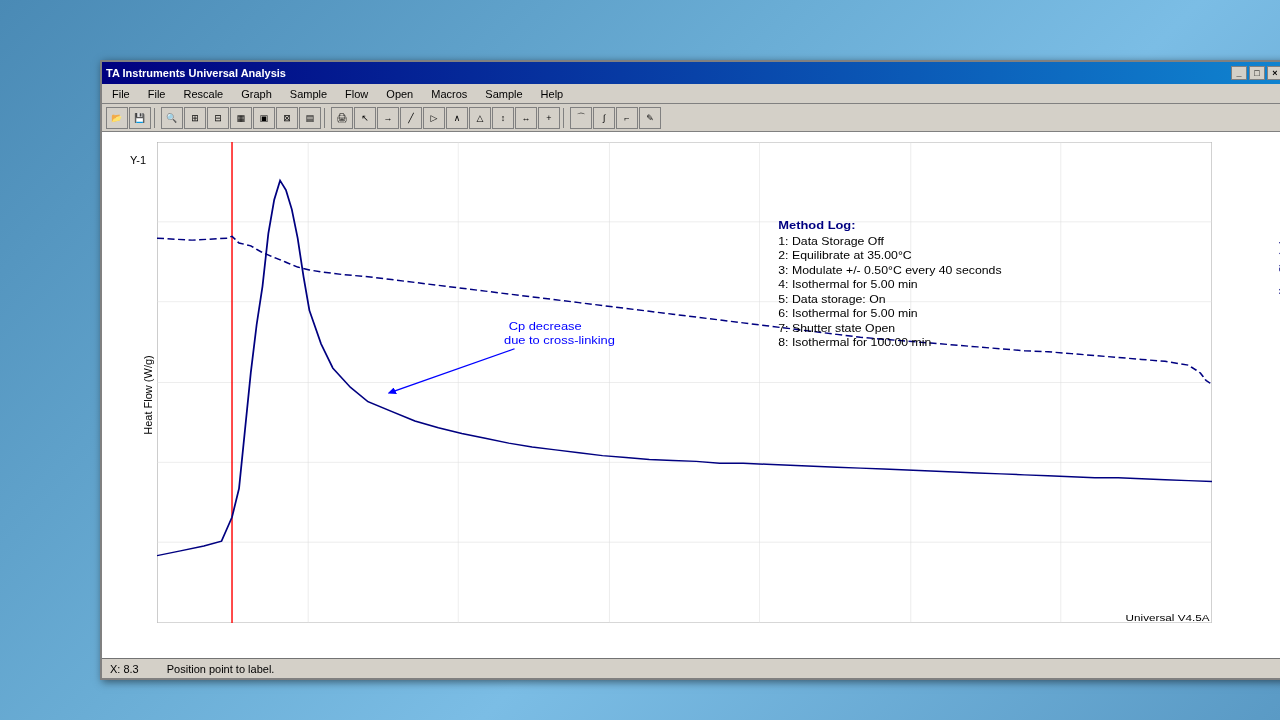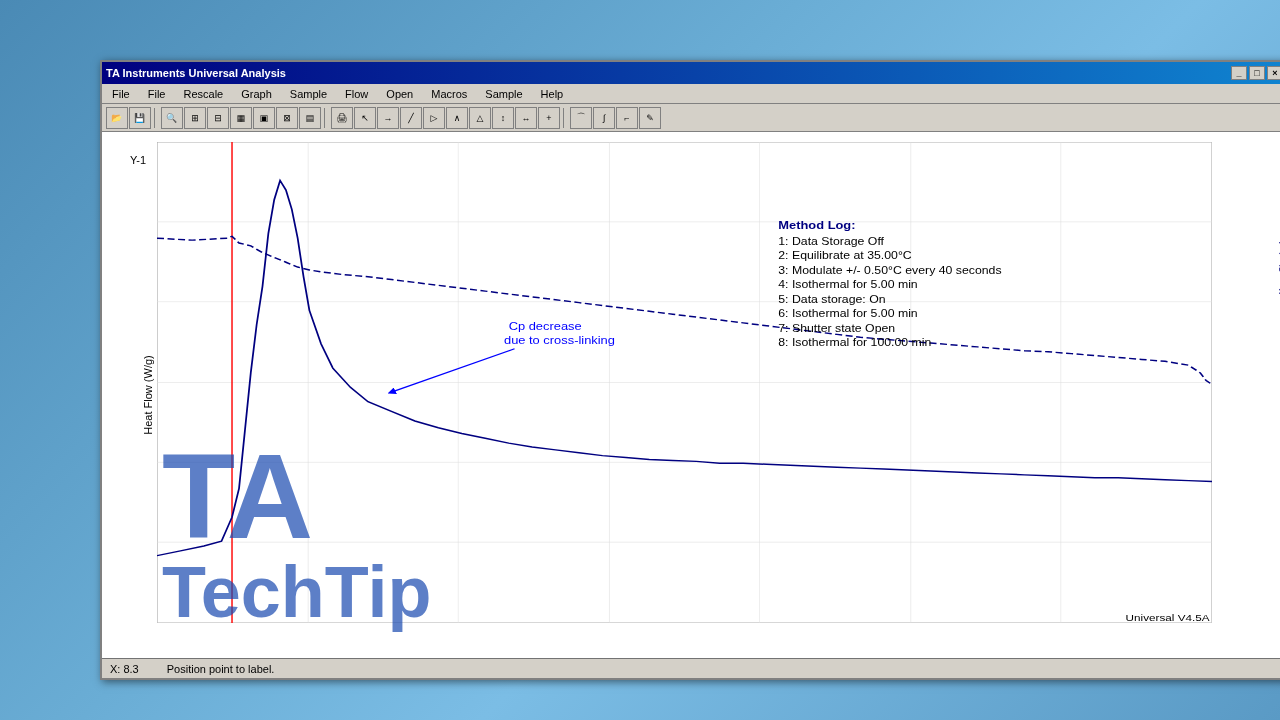--- a/index.html
+++ b/index.html
@@ -438,24 +438,20 @@
 
         <text x="898" y="498" text-anchor="end" font-size="10" fill="#000">Universal V4.5A</text>
 
         <text x="2" y="518" text-anchor="start" font-size="10" fill="#000">Exo Up</text>
       </svg>
 
       <div style="position:absolute; right:2px; top:30%; transform:rotate(90deg); transform-origin:right center; font-size:11px; color:#000080; white-space:nowrap;">
         Rev Cp (J/(g·°C))
       </div>
 
-      <div class="watermark">
-        <div class="watermark-ta">TA</div>
-        <div class="watermark-techtip">TechTip</div>
-      </div>
     </div>
 
     <div class="statusbar">
       <span>X: 8.3</span>
       <span>Position point to label.</span>
     </div>
   </div>
 </div>
 
 </body></html>

